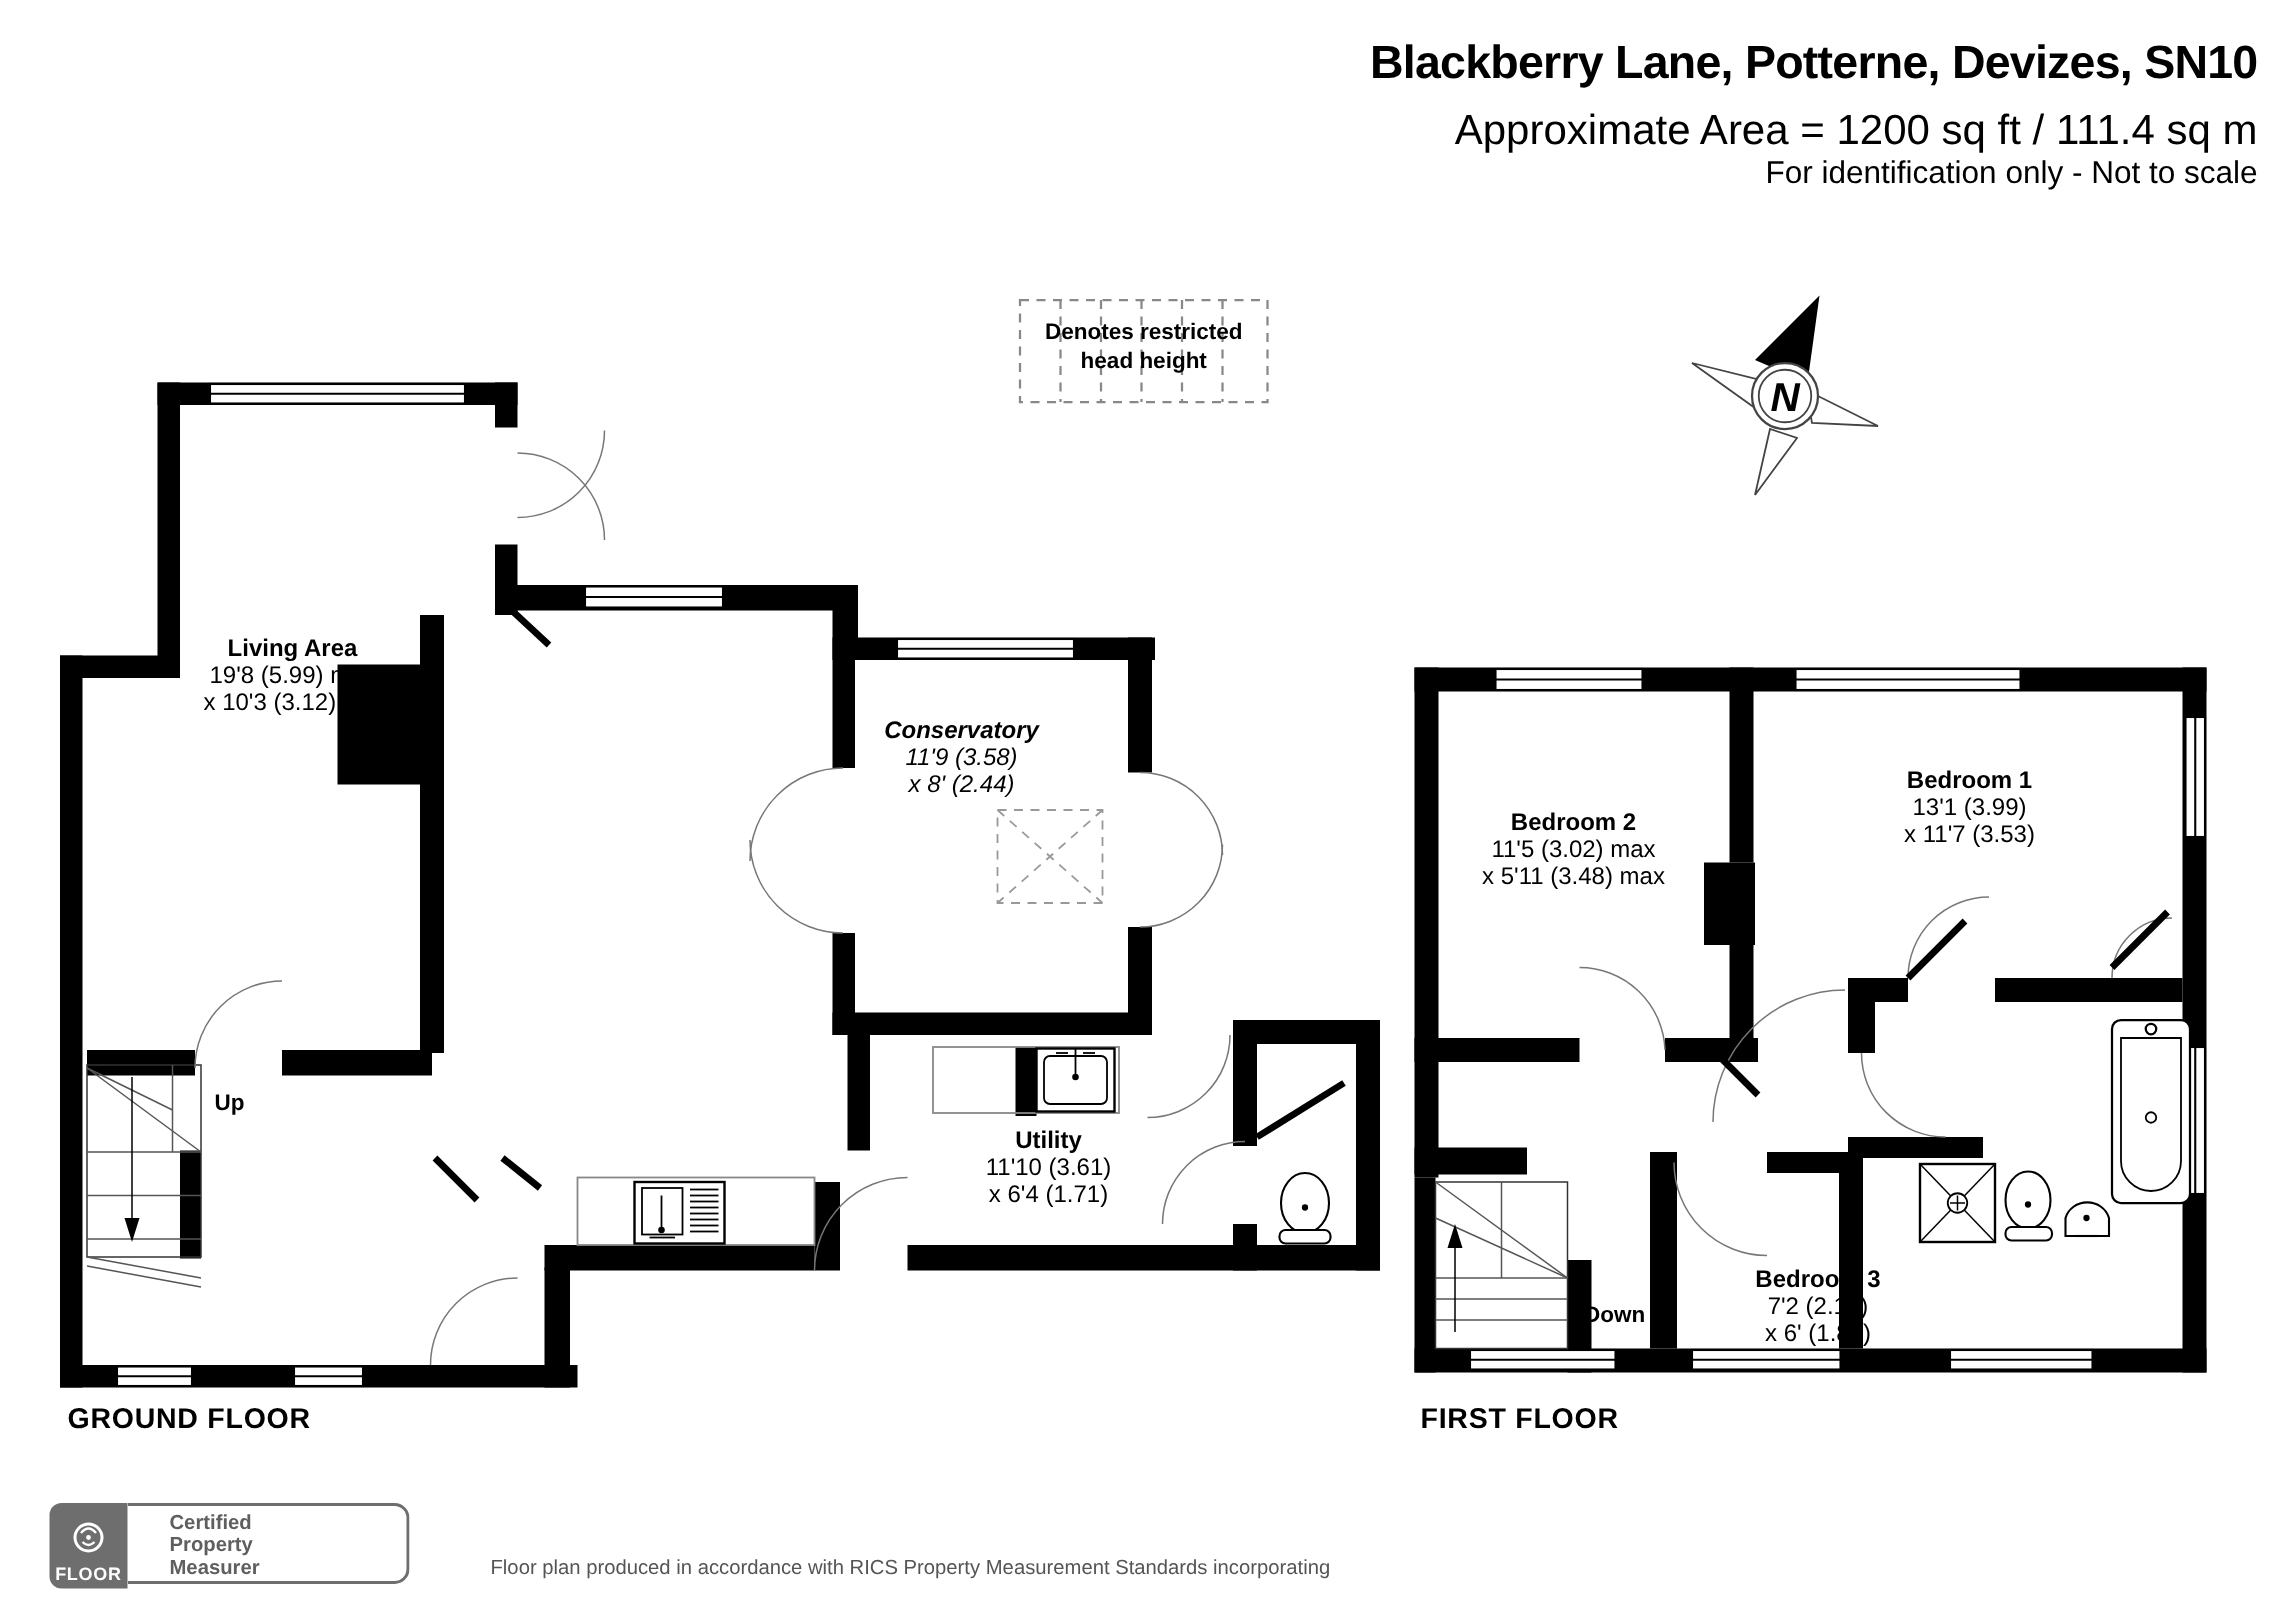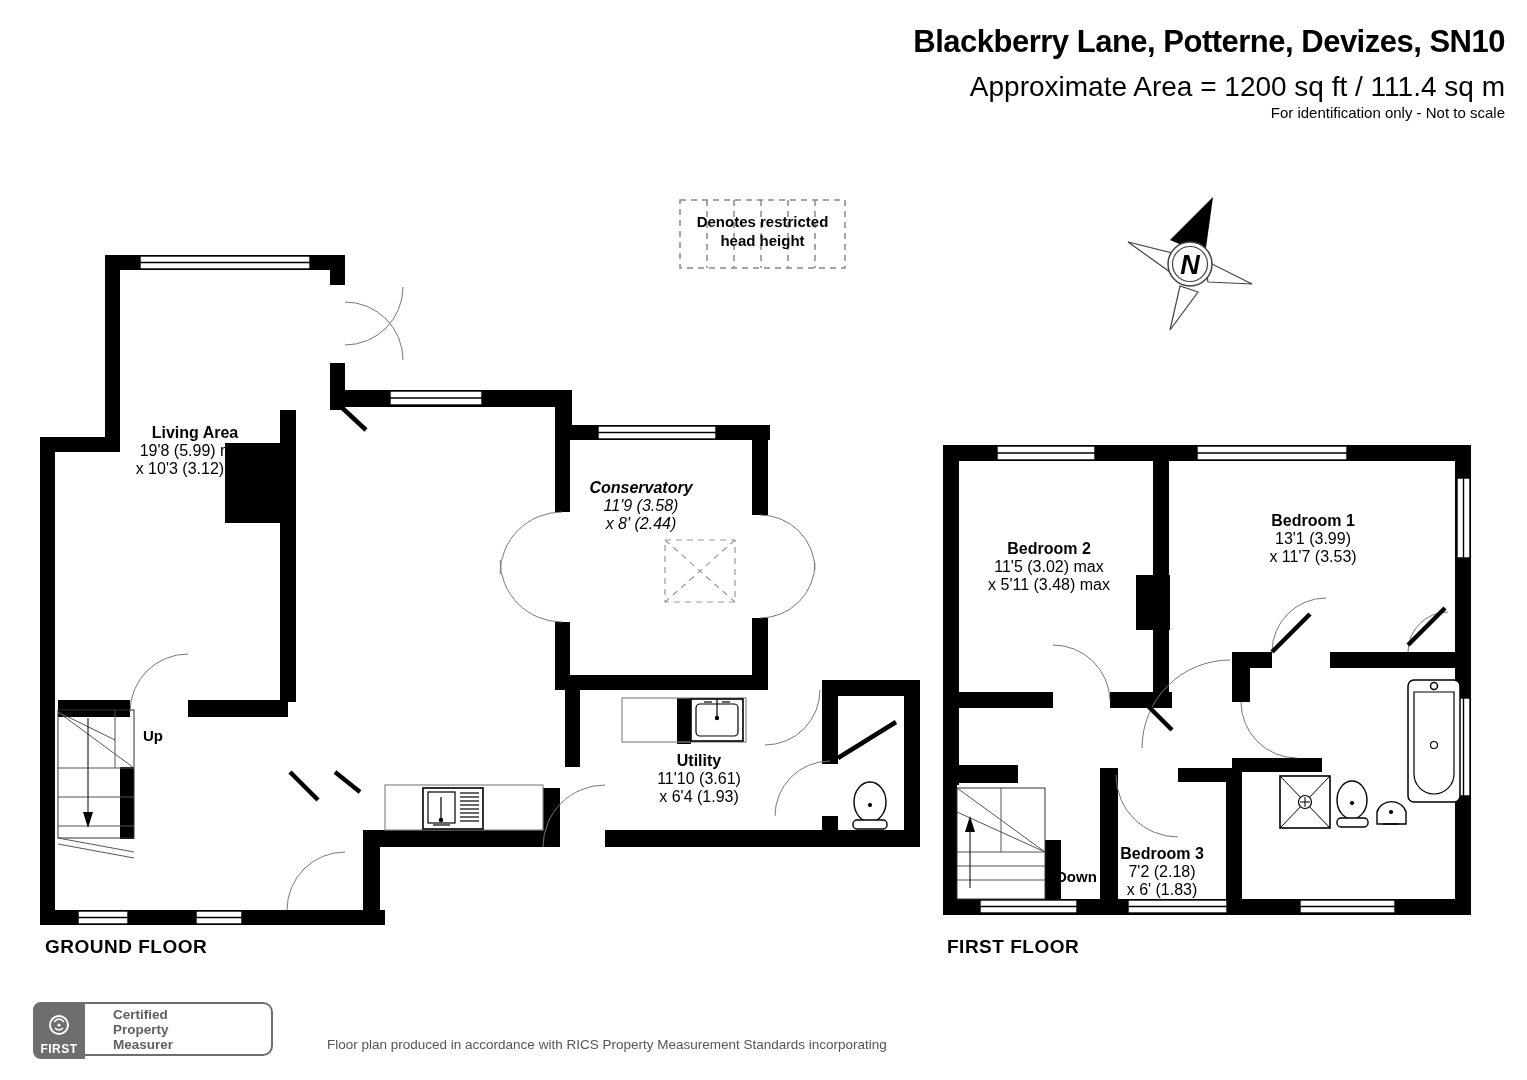--- a/index.html
+++ b/index.html
@@ -1,21 +1,21 @@
 <!DOCTYPE html>
 <html><head>
 <meta charset="utf-8">
 <style>
   html,body{margin:0;padding:0;background:#fff;}
   .page{position:relative;width:1527px;height:1080px;background:#fff;overflow:hidden;
         font-family:"Liberation Sans",sans-serif;color:#000;}
   .abs{position:absolute;}
   .title{top:24px;right:22px;font-size:31px;font-weight:bold;letter-spacing:-0.5px;}
   .area{top:71px;right:22px;font-size:28px;}
-  .disclaimer{top:104px;right:22px;font-size:15px;}
+  .disclaimer{top:104px;right:22px;font-size:21px;}
   .legend-text{top:212px;left:680px;width:165px;text-align:center;font-size:15px;font-weight:bold;line-height:19px;}
   .room{transform:translateX(-50%);text-align:center;font-size:16px;line-height:18px;white-space:nowrap;}
   .room .room-name{font-weight:bold;white-space:pre-line;}
   .floor-label{font-size:19px;font-weight:bold;letter-spacing:0.5px;}
   .stair-label{font-size:15px;font-weight:bold;}
   .plan-svg{position:absolute;left:0;top:0;}
   
   .footer{position:absolute;left:33px;top:1002px;display:flex;align-items:flex-start;}
   .badge{display:flex;align-items:stretch;}
   .badge-gray{width:52px;height:54px;background:#6e6e6e;border-radius:8px 0 0 8px;
@@ -286,54 +286,54 @@
     <div>x 10'3 (3.12)max</div>
   </div>
   <div class="abs room" style="left:641px;top:479px;font-style:italic;">
     <div class="room-name">Conservatory</div>
     <div>11'9 (3.58)</div>
     <div>x 8' (2.44)</div>
   </div>
   <div class="abs room" style="left:699px;top:752px;">
     <div class="room-name">Utility</div>
     <div>11'10 (3.61)</div>
-    <div>x 6'4 (1.93)</div>
+    <div>x 6'4 (1.71)</div>
   </div>
 
   <div class="abs room" style="left:1049px;top:540px;">
     <div class="room-name">Bedroom 2</div>
     <div>11'5 (3.02) max</div>
     <div>x 5'11 (3.48) max</div>
   </div>
   <div class="abs room" style="left:1313px;top:512px;">
     <div class="room-name">Bedroom 1</div>
     <div>13'1 (3.99)</div>
     <div>x 11'7 (3.53)</div>
   </div>
-  <div class="abs room" style="left:1162px;top:845px;">
+  <div class="abs room" style="left:1212px;top:845px;">
     <div class="room-name">Bedroom 3</div>
     <div>7'2 (2.18)</div>
     <div>x 6' (1.83)</div>
   </div>
 
   <div class="abs stair-label" style="left:143px;top:727px;">Up</div>
   <div class="abs stair-label" style="left:1056px;top:868px;">Down</div>
 
   <div class="abs floor-label" style="left:45px;top:936px;text-align:right;">GROUND FLOOR</div>
   <div class="abs floor-label" style="left:947px;top:936px;">FIRST FLOOR</div>
 
   <div class="footer">
     <div class="badge">
       <div class="badge-gray">
         <svg width="30" height="30" viewBox="0 0 30 30">
           <circle cx="15" cy="13" r="9" fill="none" stroke="#fff" stroke-width="2"></circle>
           <path d="M10,10 q5,-6 10,0 M11,16 q4,4 8,0" fill="none" stroke="#fff" stroke-width="1.6"></path>
           <circle cx="15" cy="13" r="1.6" fill="#fff"></circle>
         </svg>
-        <span class="rics-word">FIRST</span>
+        <span class="rics-word">FLOOR</span>
       </div>
       <div class="badge-white">
         <span style="white-space:pre-line">Certified
 Property
 Measurer</span>
       </div>
     </div>
     <div class="footer-text">
       <div>Floor plan produced in accordance with RICS Property Measurement Standards incorporating</div>
       

